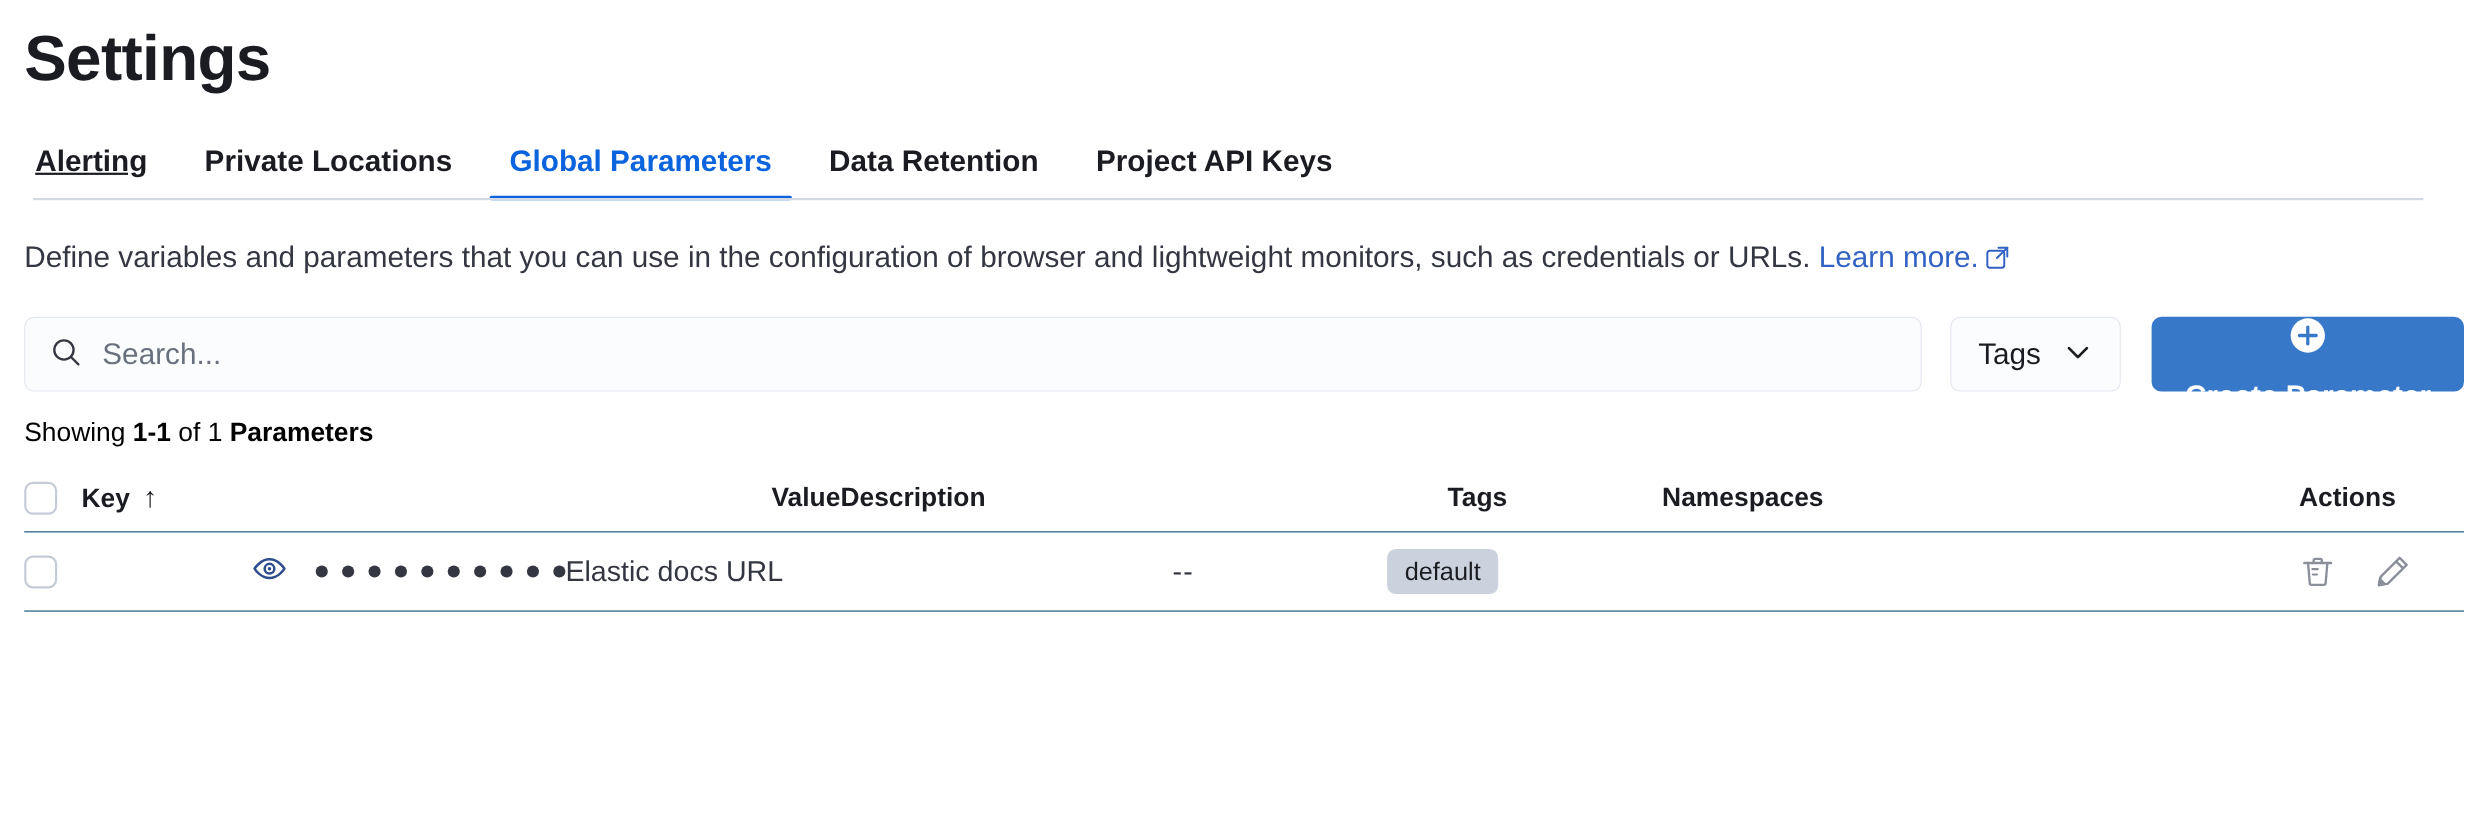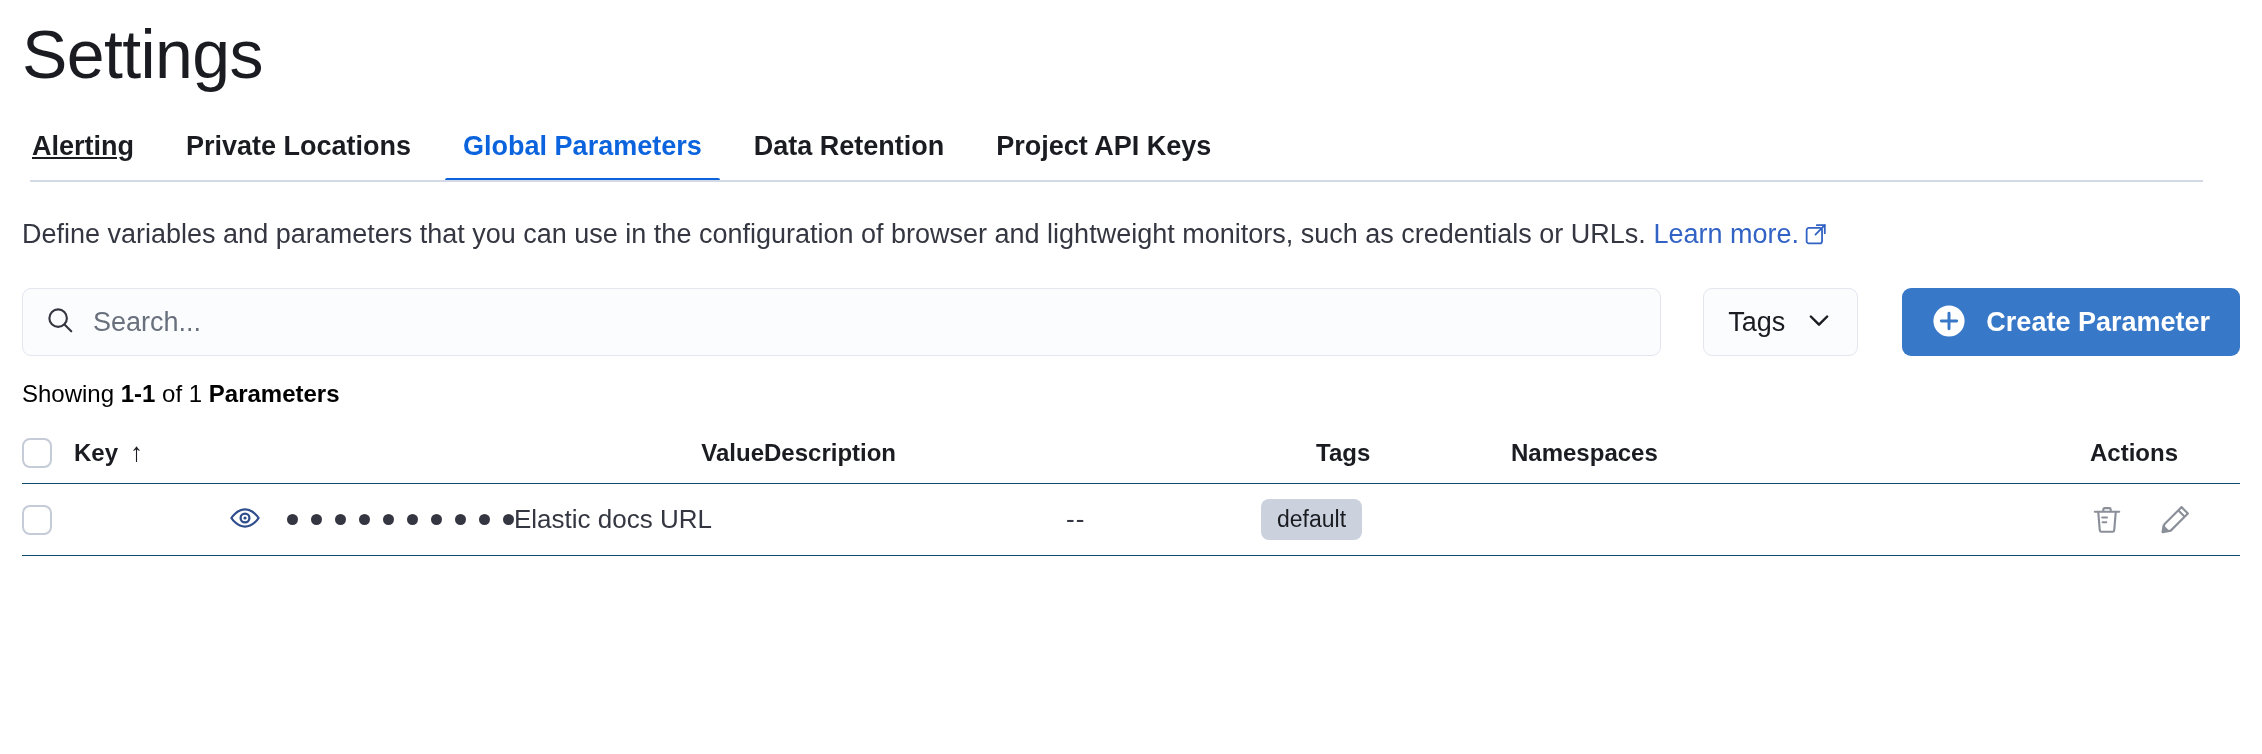--- a/index.html
+++ b/index.html
@@ -14,23 +14,23 @@
   .page {
     position: relative;
     width: 2262px;
     height: 754px;
     padding-left: 22px;
     padding-right: 22px;
   }
 
   
   .page-title {
-    font-size: 68px;
+    font-size: 58px;
     line-height: 64px;
-    font-weight: 400;
+    font-weight: 700;
     color: #1a1c21;
     letter-spacing: -0.6px;
     padding-top: 22px;
   }
 
   
   .tabs {
     position: relative;
     display: flex;
     align-items: flex-end;
@@ -81,21 +81,21 @@
     vertical-align: -2px;
     margin-left: 6px;
   }
 
   
   .controls {
     display: flex;
     align-items: center;
     margin-top: 32px;
     height: 60px;
-    gap: 16px;
+    gap: 0;
   }
   .search-box {
     flex: 1 1 auto;
     height: 68px;
     background: #fbfcfd;
     border: 1px solid #e3e6ef;
     border-radius: 9px;
     display: flex;
     align-items: center;
     padding: 0 22px;
@@ -126,20 +126,21 @@
     height: 68px;
     background: #3878c8;
     border: none;
     border-radius: 9px;
     display: flex;
     align-items: center;
     gap: 20px;
     padding: 0 30px;
     cursor: pointer;
     color: #ffffff;
+    flex-direction: column;
   }
   .create-button .label {
     font-size: 27px;
     font-weight: 700;
     color: #ffffff;
     white-space: nowrap;
   }
 
   
   .showing {

